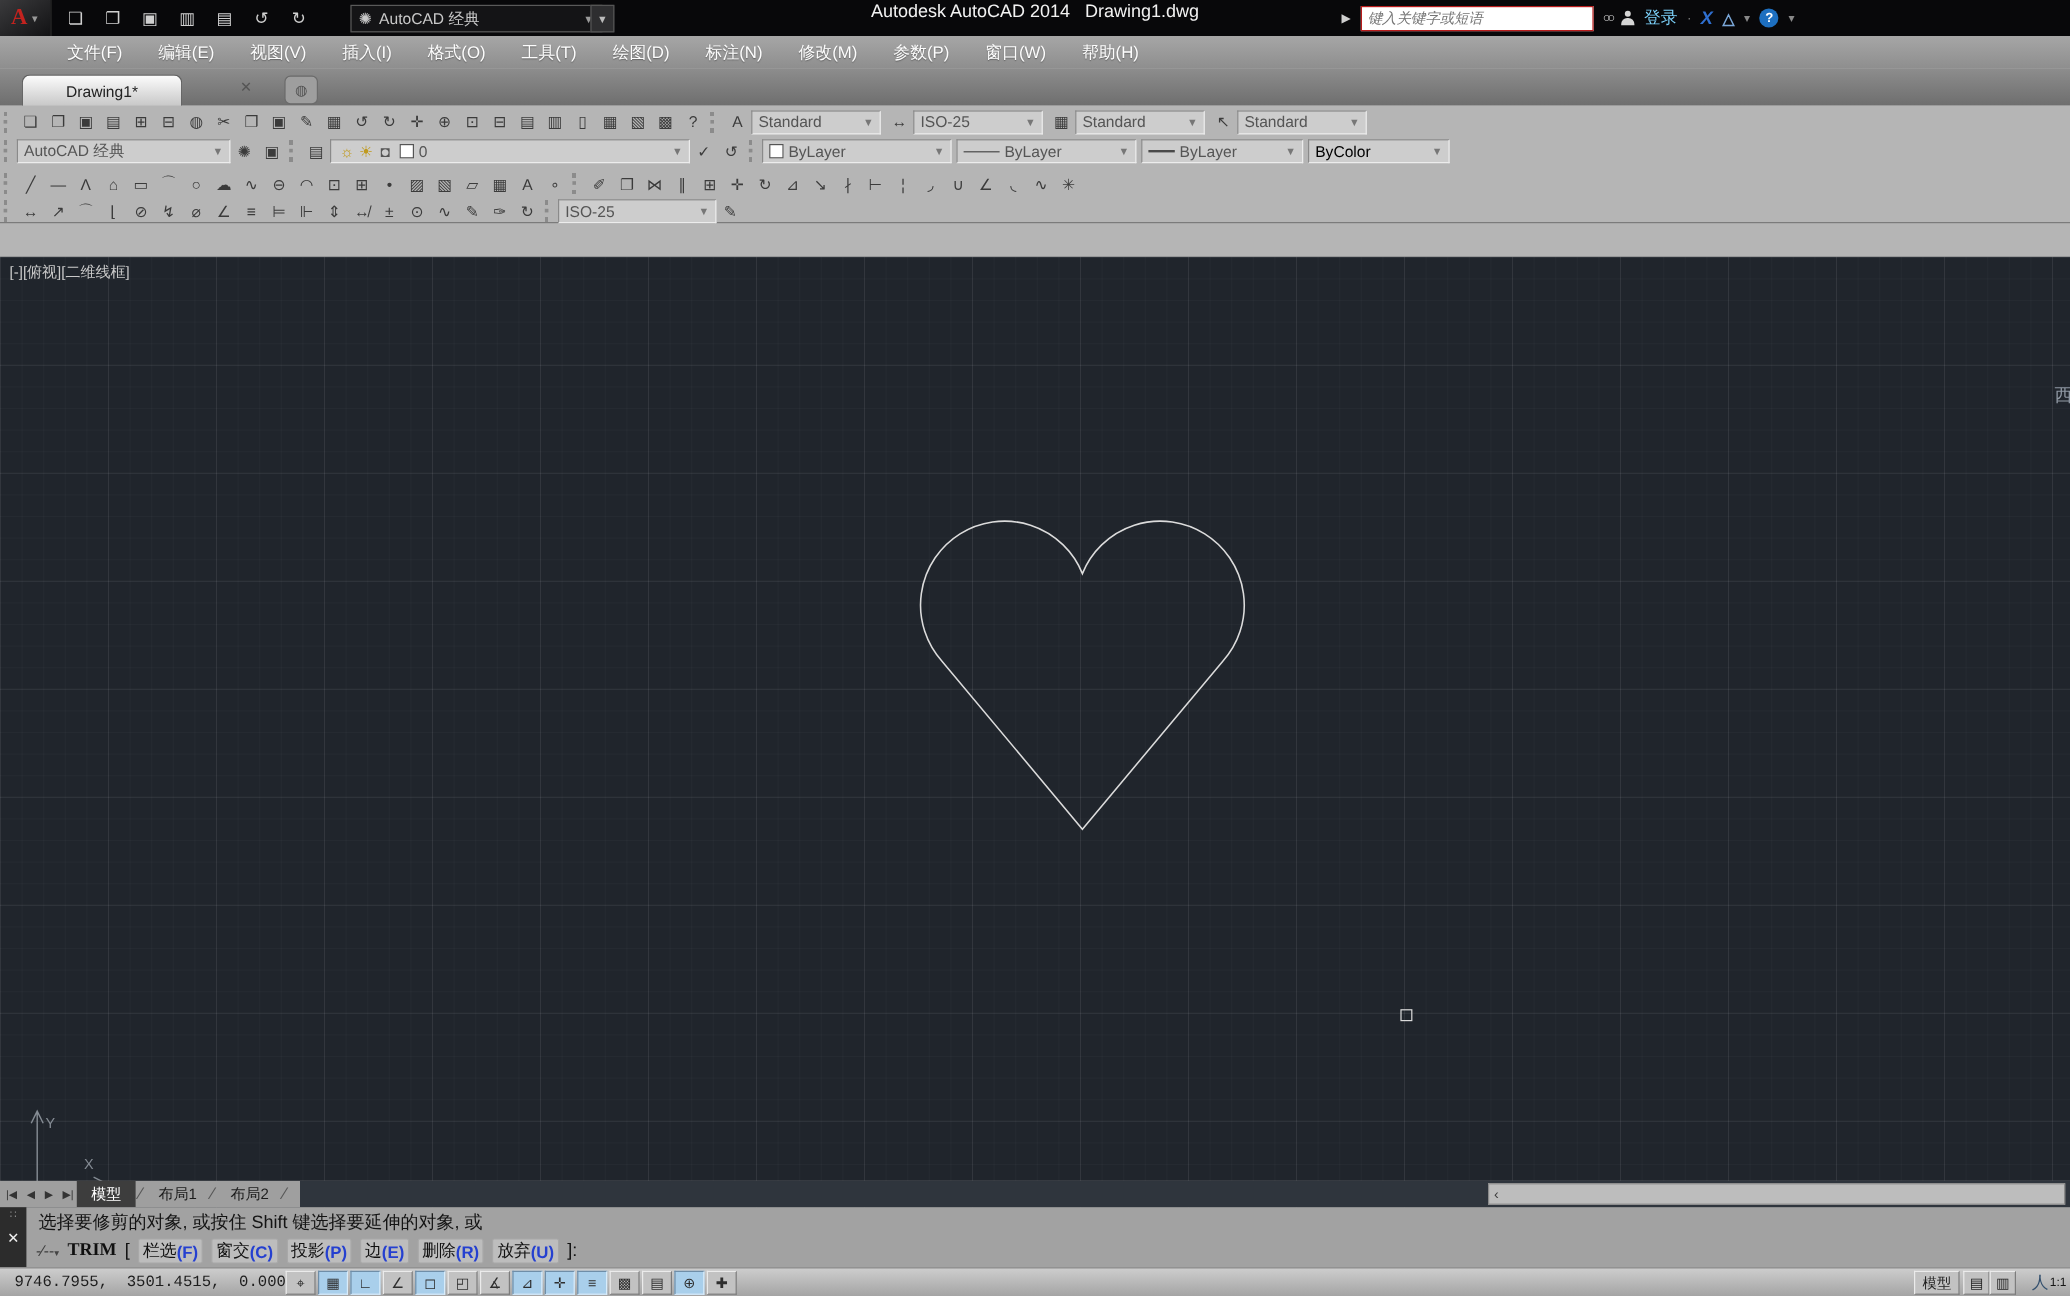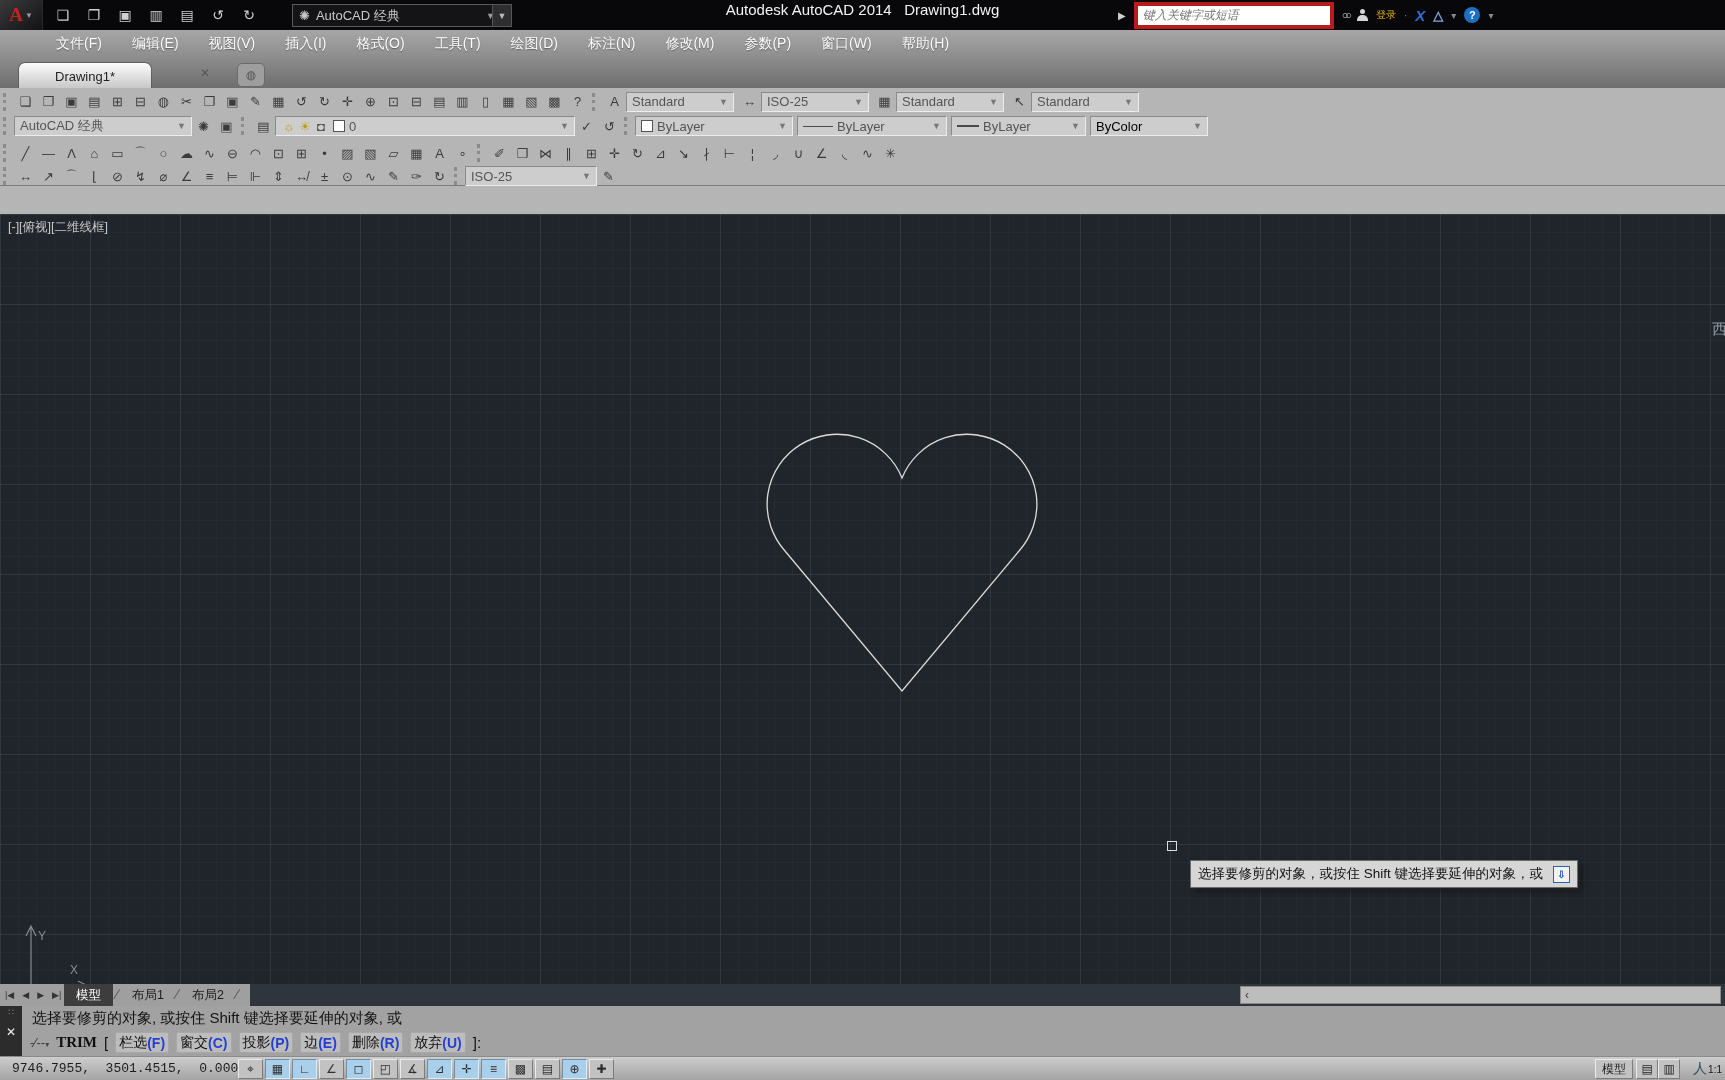--- a/index.html
+++ b/index.html
@@ -16,27 +16,27 @@
   .qti{width:22px;height:22px;display:flex;align-items:center;justify-content:center;color:#cfcfcf;font-size:14px;}
   .wsbox{position:absolute;left:292px;top:4px;width:196px;height:21px;background:#141416;border:1px solid #5a5a5a;
          display:flex;align-items:center;padding:0 6px;gap:6px;color:#c9c9c9;font-size:13px;}
   .wsbox .caret{margin-left:auto;color:#9a9a9a;font-size:9px;}
   .wsdrop{position:absolute;left:492px;top:4px;width:18px;height:21px;background:#2e2e30;border:1px solid #555;
           color:#bbb;font-size:9px;display:flex;align-items:center;justify-content:center;}
   .apptitle{position:absolute;left:0;right:0;top:0;height:18px;display:flex;align-items:center;justify-content:center;
             color:#f2f2f2;font-size:15px;pointer-events:none;white-space:pre;}
   .tbright{position:absolute;left:1118px;top:4px;height:22px;display:flex;align-items:center;gap:8px;}
   .playarrow{color:#cfcfcf;font-size:10px;}
-  .searchbox{width:182px;height:19px;background:#fff;border:4px solid #b91c1c;font-style:italic;color:#777;
+  .searchbox{width:182px;height:19px;background:#fff;border:1px solid #b91c1c;font-style:italic;color:#777;
              font-size:12px;padding:0 5px;font-family:"Liberation Sans",sans-serif;}
   .binoc{color:#d5d5d5;font-size:11px;letter-spacing:-3px;}
   .person{width:11px;height:12px;position:relative;}
   .person::before{content:"";position:absolute;left:3px;top:0;width:5px;height:5px;border-radius:50%;background:#d5d5d5;}
   .person::after{content:"";position:absolute;left:0;top:6px;width:11px;height:6px;border-radius:5px 5px 0 0;background:#d5d5d5;}
-  .login{color:#eab308;font-size:10px;}
+  .login{color:#7dd3fc;font-size:14px;}
   .tbdot{color:#888;font-size:10px;}
   .xchg{color:#2f6fd0;font-weight:bold;font-size:15px;font-style:italic;}
   .a360{color:#7aa7d8;font-size:13px;font-weight:bold;}
   .helpbtn{width:16px;height:16px;border-radius:50%;background:#1d6fc0;color:#fff;font-size:11px;font-weight:bold;
            display:flex;align-items:center;justify-content:center;}
   
   #menubar{position:absolute;top:30px;left:0;width:1725px;height:27px;
            background:linear-gradient(#a6a6a6,#8e8e8e);display:flex;align-items:center;gap:30px;padding-left:56px;box-sizing:border-box;}
   .mitem{color:#fdfdfd;font-size:14px;text-shadow:0 1px 1px rgba(0,0,0,.35);white-space:nowrap;}
   
@@ -693,24 +693,20 @@
     <g stroke="#848b93" stroke-width="1.2" fill="none">
       <path d="M31,772 L31,712 M26,722 L31,712 L36,722"></path>
       <path d="M31,772 L88,772 M78,767 L88,772 L78,777"></path>
     </g>
     <text x="70" y="760" fill="#848b93" font-size="12">X</text>
     <text x="38" y="726" fill="#848b93" font-size="12">Y</text>
   </svg>
 
   <div class="pickbox"></div>
 
-  <div class="tooltip">
-    <span class="ttx">选择要修剪的对象，或按住 Shift 键选择要延伸的对象，或</span>
-    <span class="ttico">⇩</span>
-  </div>
 </div>
 
 <div id="mtabs">
   <div class="mnav">
 
       <span>|◀</span>
 
       <span>◀</span>
 
       <span>▶</span>

